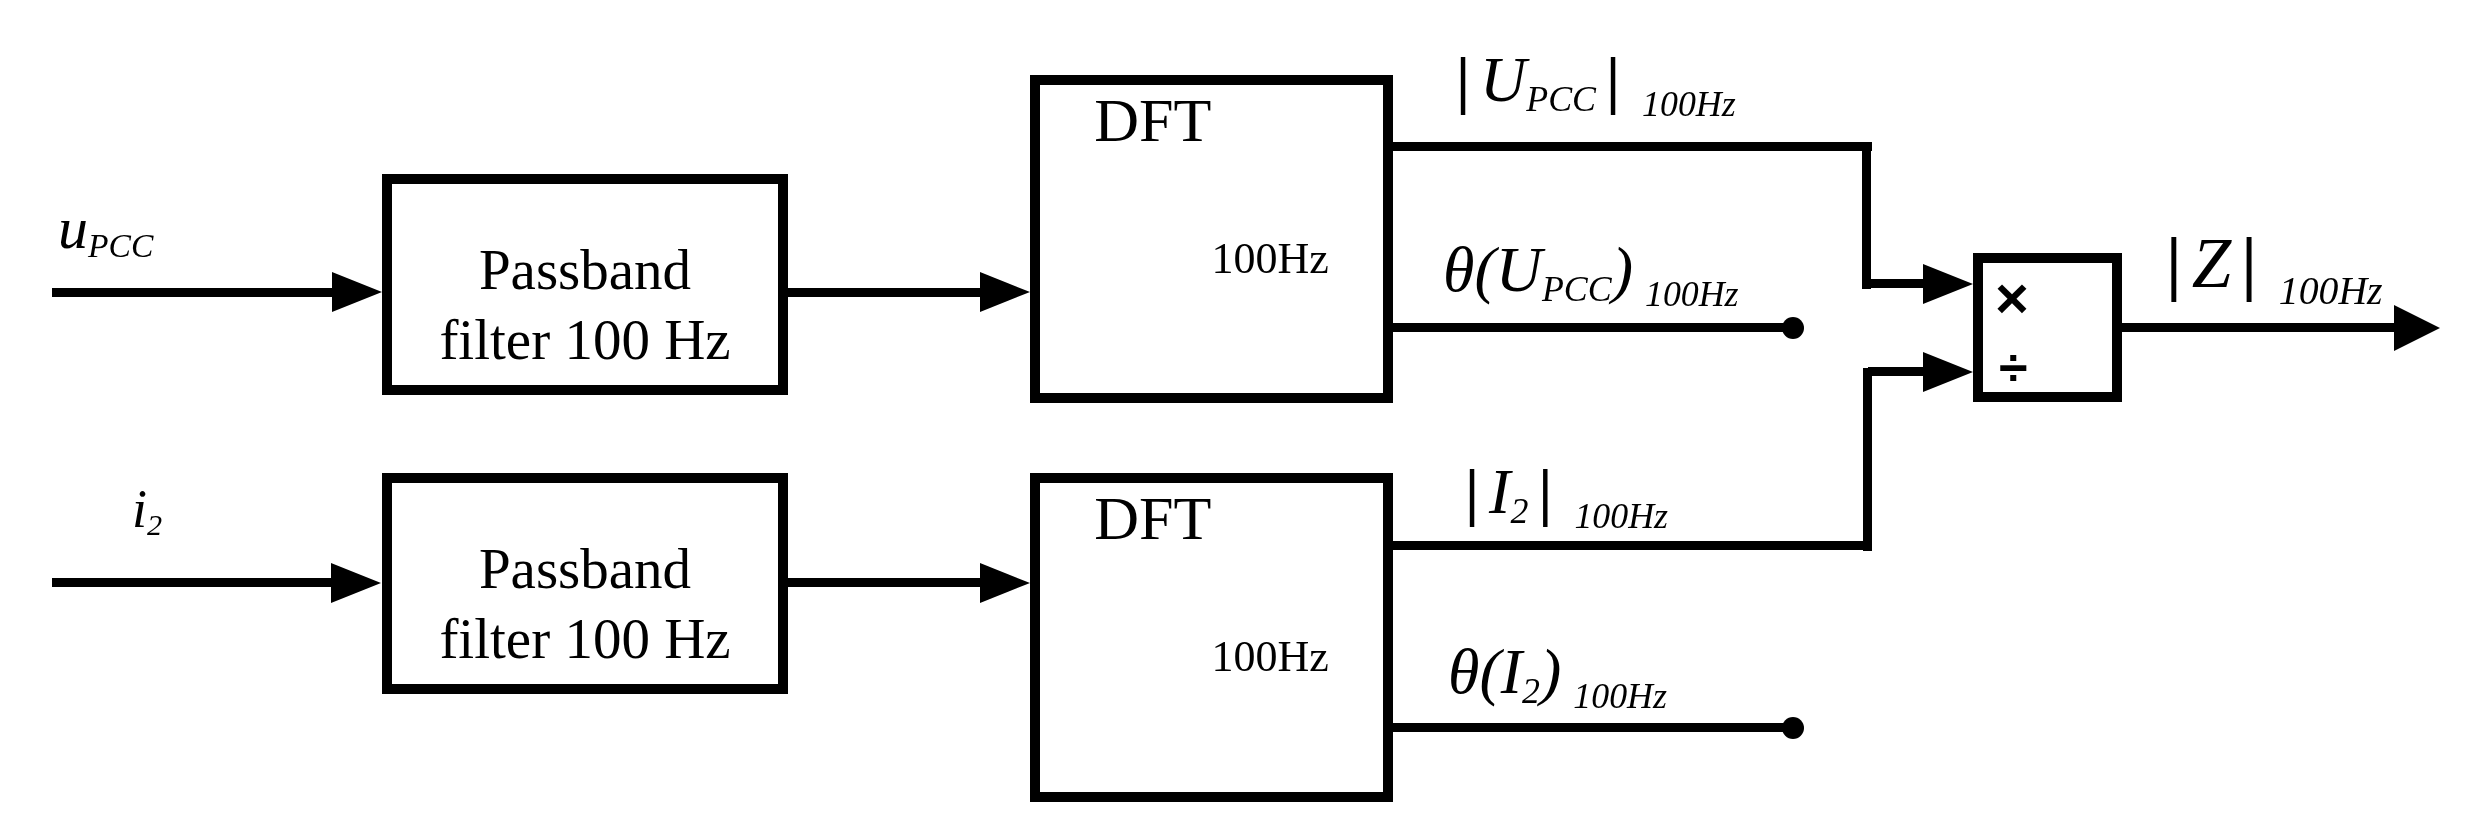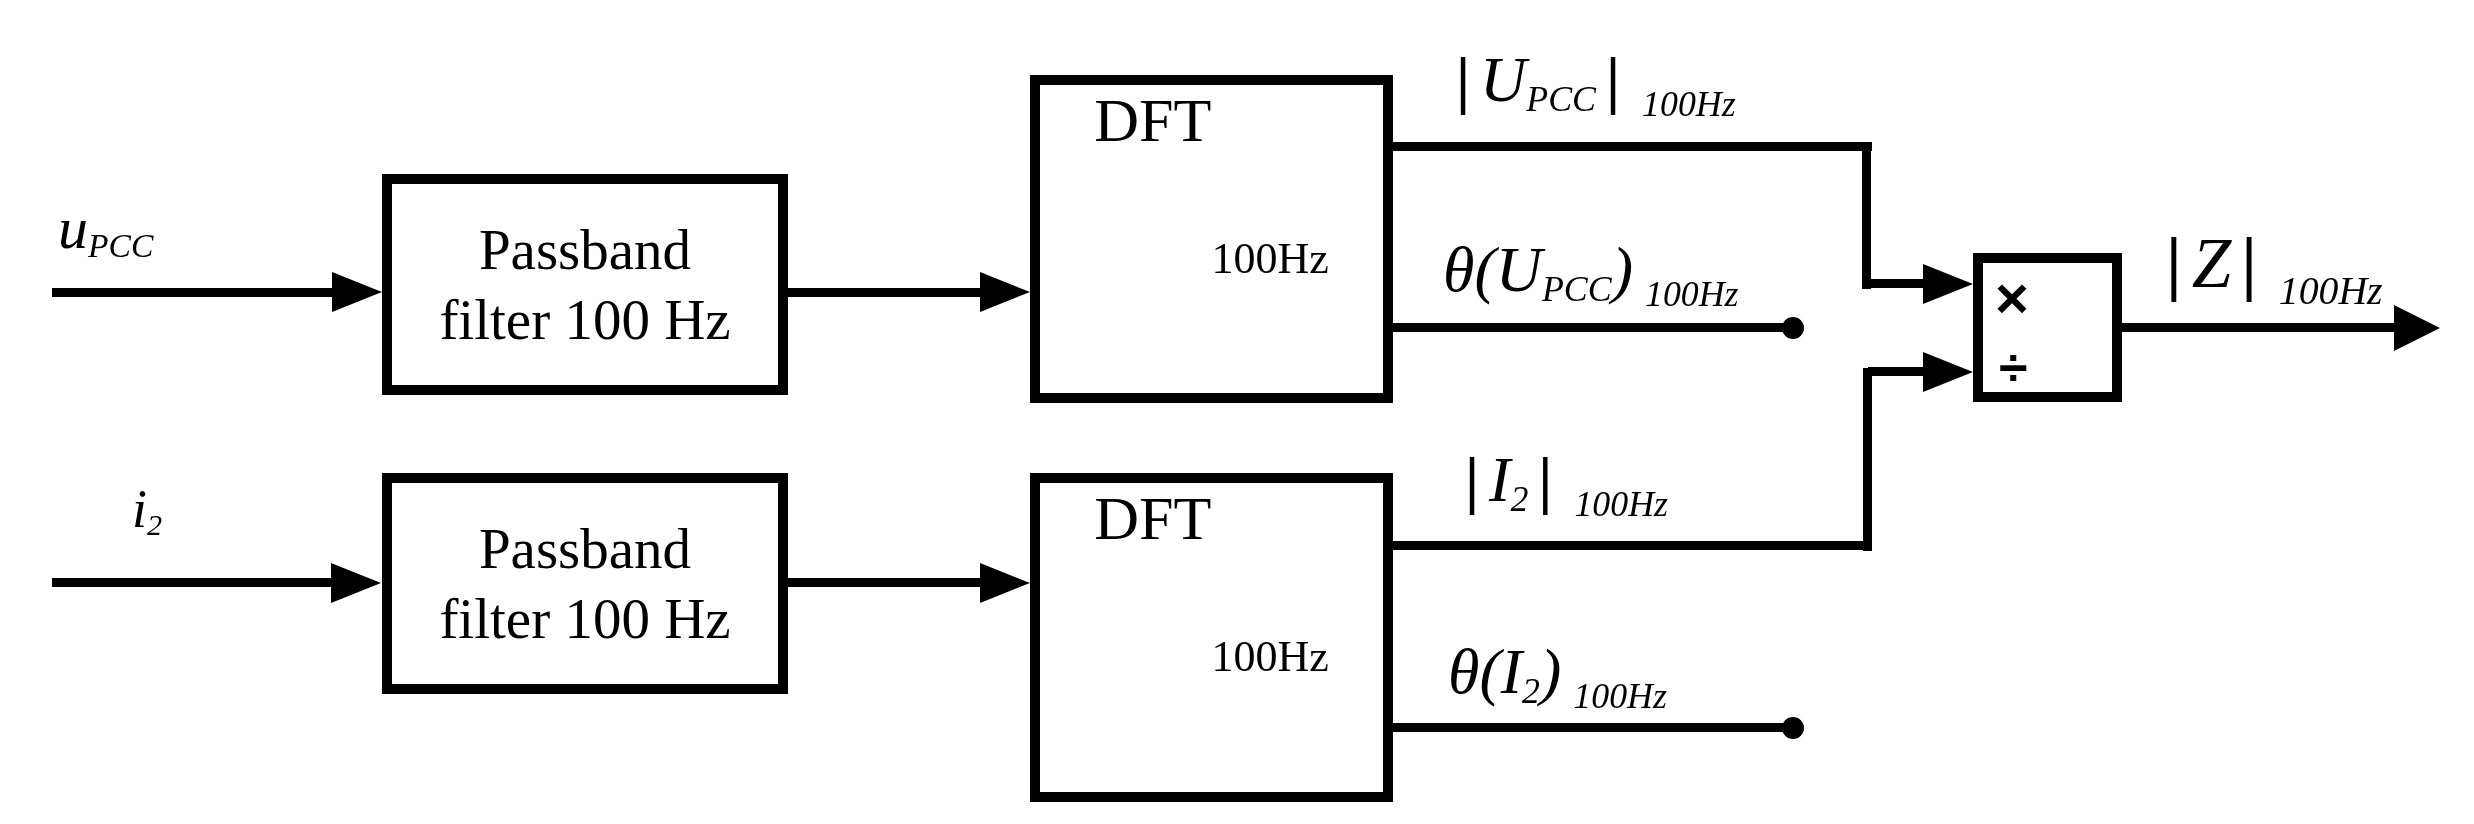--- a/index.html
+++ b/index.html
@@ -22,21 +22,21 @@
   
   .lbl{position:absolute;font-style:italic;white-space:nowrap;line-height:1;}
   .lbl-in{font-size:60px;}
   .lbl-sig{font-size:64px;}
   .lbl-z{font-size:71px;}
   .sub{font-size:0.56em;font-style:italic;vertical-align:-0.28em;}
   .freq{font-size:0.56em;font-style:italic;vertical-align:-0.42em;margin-left:12px;}
   .bar{font-weight:bold;font-style:normal;margin:0 10px;}
   .box-label{width:100%;height:100%;display:flex;flex-direction:column;
              align-items:center;justify-content:center;text-align:center;
-             font-size:57px;line-height:1.22;font-style:normal;}
+             font-size:57px;line-height:1.22;font-style:normal;margin-top:20px;}
   .dft-label{width:100%;height:100%;display:flex;align-items:flex-start;justify-content:center;
              font-size:62px;font-style:normal;border-radius:31px;}
   .dft-sub{font-size:44px;font-style:normal;align-self:center;margin-top:38px;}
   .op{position:absolute;font-family:"Liberation Sans", sans-serif;font-weight:bold;line-height:1;}
   .op-x{font-size:58px;left:12px;top:6px;}
   .op-div{font-size:52px;left:16px;top:78px;}
 </style>
 </head>
 <body>
 
@@ -87,21 +87,21 @@
 <div class="h" style="left:788px;top:578px;width:195px;"></div>
 <div class="arr" style="left:980px;top:563px;"></div>
 
 <div class="box" style="left:1030px;top:473px;width:363px;height:329px;">
   <div class="dft-label">
     <span>DFT</span>
     <span class="dft-sub">100Hz</span>
   </div>
 </div>
 
-<div class="lbl lbl-sig" style="left:1455px;top:448px;"><span class="bar">|</span><span>I</span><span class="sub">2</span><span class="bar">|</span><span class="freq">100Hz</span></div>
+<div class="lbl lbl-sig" style="left:1455px;top:460px;"><span class="bar">|</span><span>I</span><span class="sub">2</span><span class="bar">|</span><span class="freq">100Hz</span></div>
 <div class="h" style="left:1393px;top:541px;width:479px;"></div>
 <div class="v" style="left:1863px;top:368px;height:183px;"></div>
 <div class="h" style="left:1868px;top:367px;width:60px;"></div>
 <div class="arr" style="left:1923px;top:352px;"></div>
 
 <div class="lbl lbl-sig" style="left:1448px;top:632px;margin-top:8px;"><span>θ(</span><span>I</span><span class="sub">2</span><span>)</span><span class="freq">100Hz</span></div>
 <div class="h" style="left:1393px;top:723px;width:400px;"></div>
 <div class="dot" style="left:1782px;top:717px;"></div>
 
 <div class="box" style="left:1973px;top:253px;width:149px;height:149px;">

